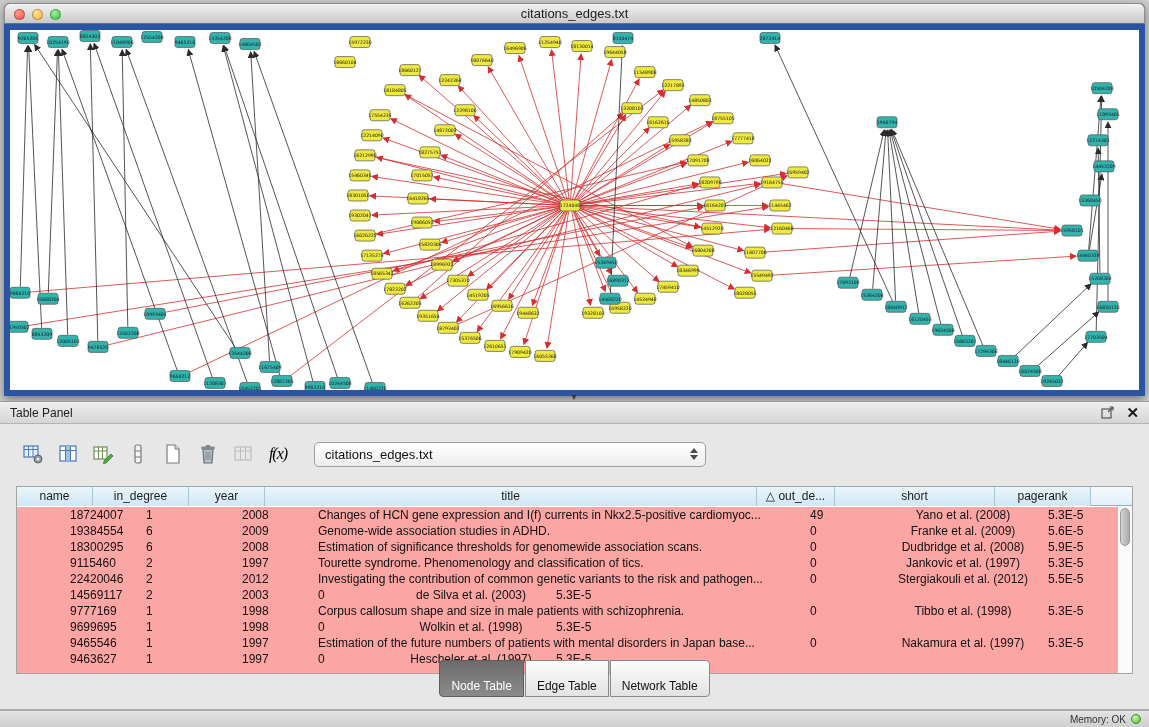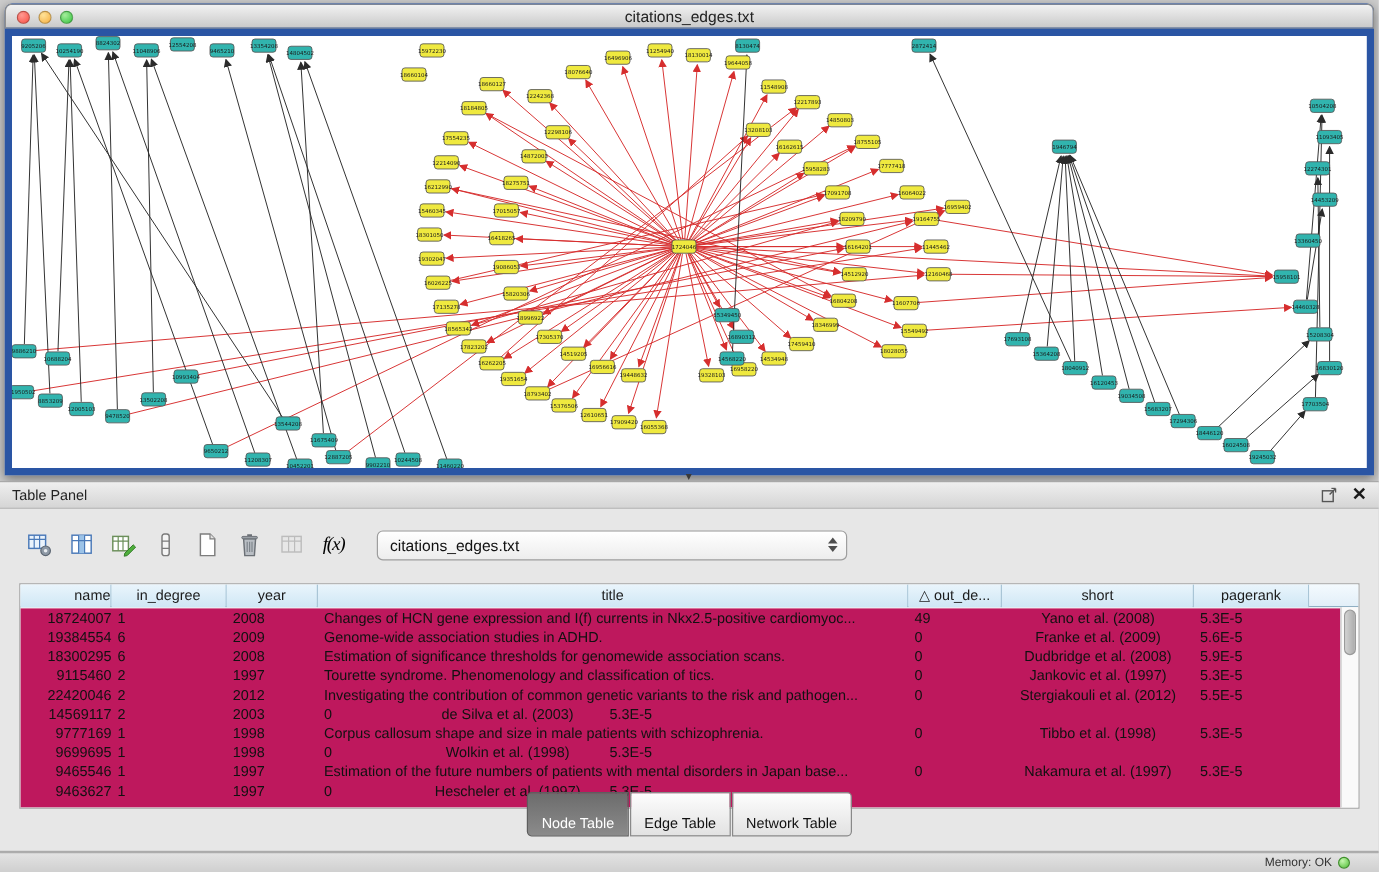--- a/index.html
+++ b/index.html
@@ -53,42 +53,42 @@
     border-top:5px solid #4d4d4d; }
 
   .table-wrap { position:absolute; left:16px; right:16px; top:84px; height:188px;
     background:#fff; border:1px solid #A5A5A5; overflow:hidden; }
   .thead { display:flex; height:19px; border-bottom:1px solid #8FAFC3;
     background:linear-gradient(#EAF5FC,#CFE7F5); }
   .th { height:19px; line-height:18px; font-size:12px; color:#1B1B1B; text-align:center;
     border-right:1px solid #A9C5D6; overflow:hidden; white-space:nowrap;
     background:linear-gradient(#EAF5FC,#CFE7F5); flex:none; }
   .th-filler { flex:1; background:linear-gradient(#F4FAFE,#E2EFF8); }
-  .tbody { position:absolute; top:20px; left:0; right:15px; bottom:0; background:#be185d; }
+  .tbody { position:absolute; top:20px; left:0; right:15px; bottom:0; background:#fca5a5;padding-left:48px; }
   .tr { display:flex; height:16px; line-height:16px; }
   .td { font-size:12px; color:#111; padding-left:5px; white-space:nowrap; overflow:hidden; flex:none; }
-  .c-name{width:76px;text-align:right;} .c-in{width:96px;} .c-year{width:76px;} .c-title{width:492px;}
+  .c-name{width:76px;} .c-in{width:96px;} .c-year{width:76px;} .c-title{width:492px;}
   .c-out{width:78px;} .c-short{width:160px;} .c-page{width:96px;}
   .td.c-short{ text-align:center; padding-left:0; }
   .vscroll { position:absolute; top:19px; right:0; bottom:0; width:15px; background:#FAFAFA;
     border-left:1px solid #C6C6C6; }
   .vthumb { position:absolute; top:2px; left:2px; width:10px; height:38px; border-radius:5px;
     background:linear-gradient(90deg,#D2D2D2,#ACACAC); border:1px solid #9A9A9A; }
 
   .tabs { position:absolute; bottom:12px; left:0; right:0; display:flex; justify-content:center; gap:1px; }
   .tab { font-size:12px; padding:18px 11px 3px; border:1px solid #898989; color:#111;
     background:linear-gradient(#FDFDFD,#E2E2E2); }
   .tab:first-child { border-radius:4px 0 0 4px; }
   .tab:last-child { border-radius:0 4px 4px 0; }
   .tab.selected { background:linear-gradient(#6C6C6C,#8B8B8B); color:#FFF; border-color:#5E5E5E; }
 
   
   .statusbar { position:absolute; left:0; bottom:0; width:1149px; height:17px;
     background:linear-gradient(#E3E3E3,#CFCFCF); border-top:1px solid #ADADAD;
-    display:flex; align-items:center; justify-content:flex-end; padding-right:24px; gap:5px; }
+    display:flex; align-items:center; justify-content:flex-end; padding-right:8px; gap:5px; }
   .mem-label { font-size:10px; color:#333; }
   .mem-dot { width:10px; height:10px; border-radius:50%;
     background:radial-gradient(circle at 35% 30%, #C6F7B0, #4DBE32); border:1px solid #3E8F2A; }
 
   .icon-svg { display:block; }
 </style>
 </head>
 <body>
 
 <div class="net-window">

